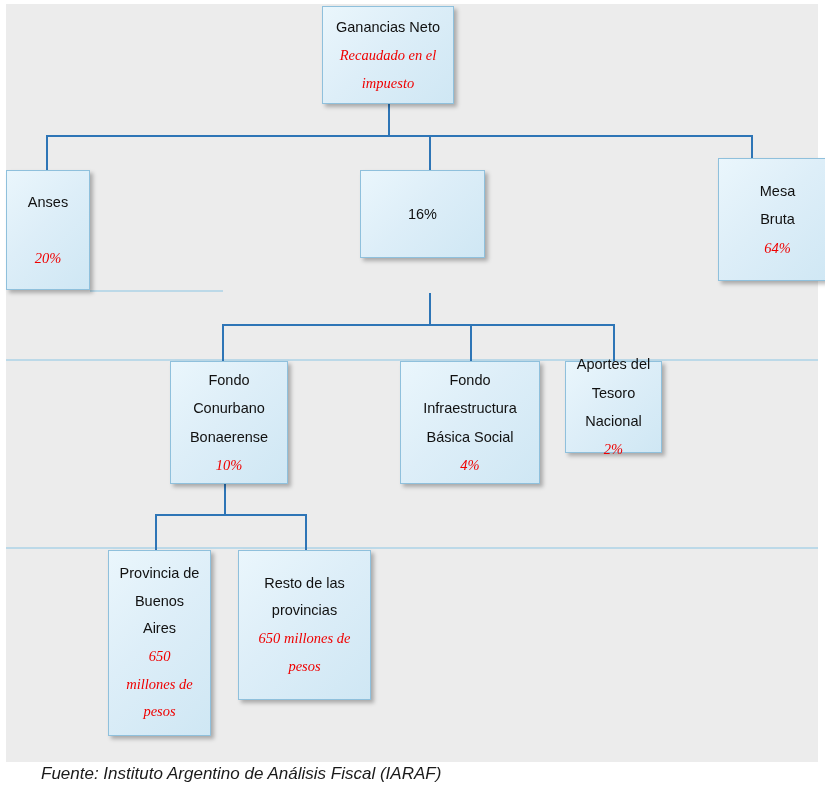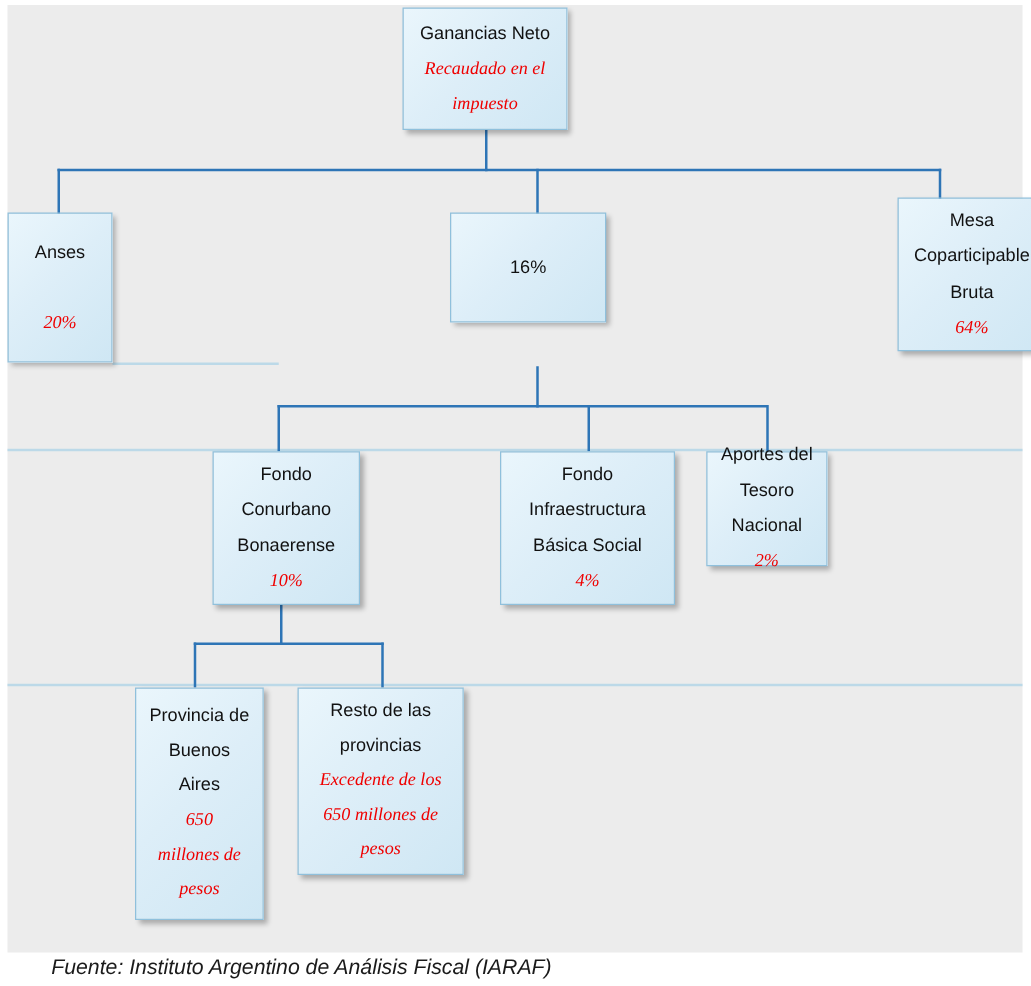--- a/index.html
+++ b/index.html
@@ -121,21 +121,20 @@
     <span class="line">Anses</span>
     <span class="line accent">20%</span>
   </div>
 
   <div class="node" style="left:360px; top:170px; width:125px; height:88px;">
     <span class="line">16%</span>
   </div>
 
   <div class="node" style="left:686px; top:158px; width:119px; height:123px;margin-left:32px;">
     <span class="line">Mesa</span>
-    <span class="line">Coparticipable</span>
     <span class="line">Bruta</span>
     <span class="line accent">64%</span>
   </div>
 
   <div class="node" style="left:170px; top:361px; width:118px; height:123px;">
     <span class="line">Fondo</span>
     <span class="line">Conurbano</span>
     <span class="line">Bonaerense</span>
     <span class="line accent">10%</span>
   </div>
@@ -159,20 +158,19 @@
     <span class="line">Buenos</span>
     <span class="line">Aires</span>
     <span class="line accent">650</span>
     <span class="line accent">millones de</span>
     <span class="line accent">pesos</span>
   </div>
 
   <div class="node multi-accent" style="left:238px; top:550px; width:133px; height:150px;">
     <span class="line">Resto de las</span>
     <span class="line">provincias</span>
-    <span class="line accent">Excedente de los</span>
     <span class="line accent">650 millones de</span>
     <span class="line accent">pesos</span>
   </div>
 
   <div class="caption">Fuente: Instituto Argentino de Análisis Fiscal (IARAF)</div>
 
 </div>
 
 </body></html>

